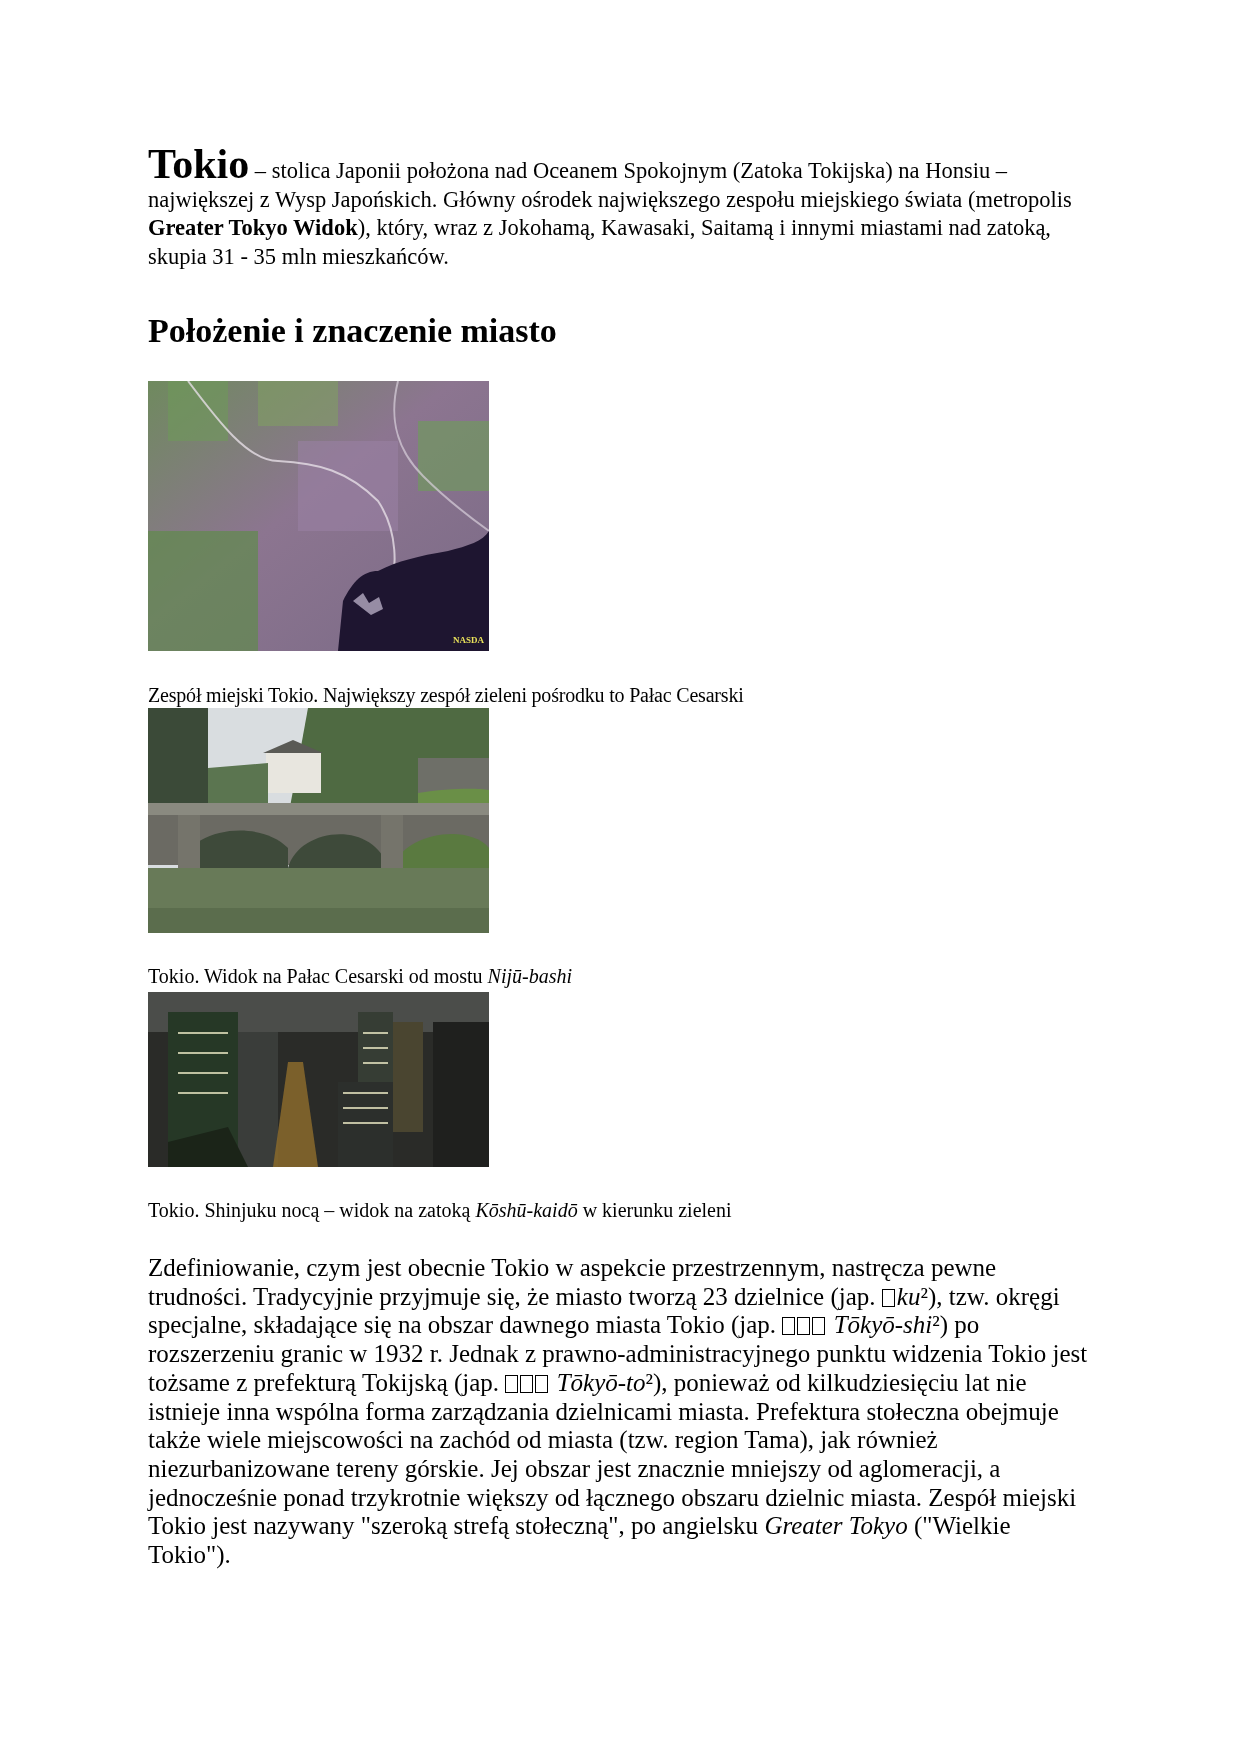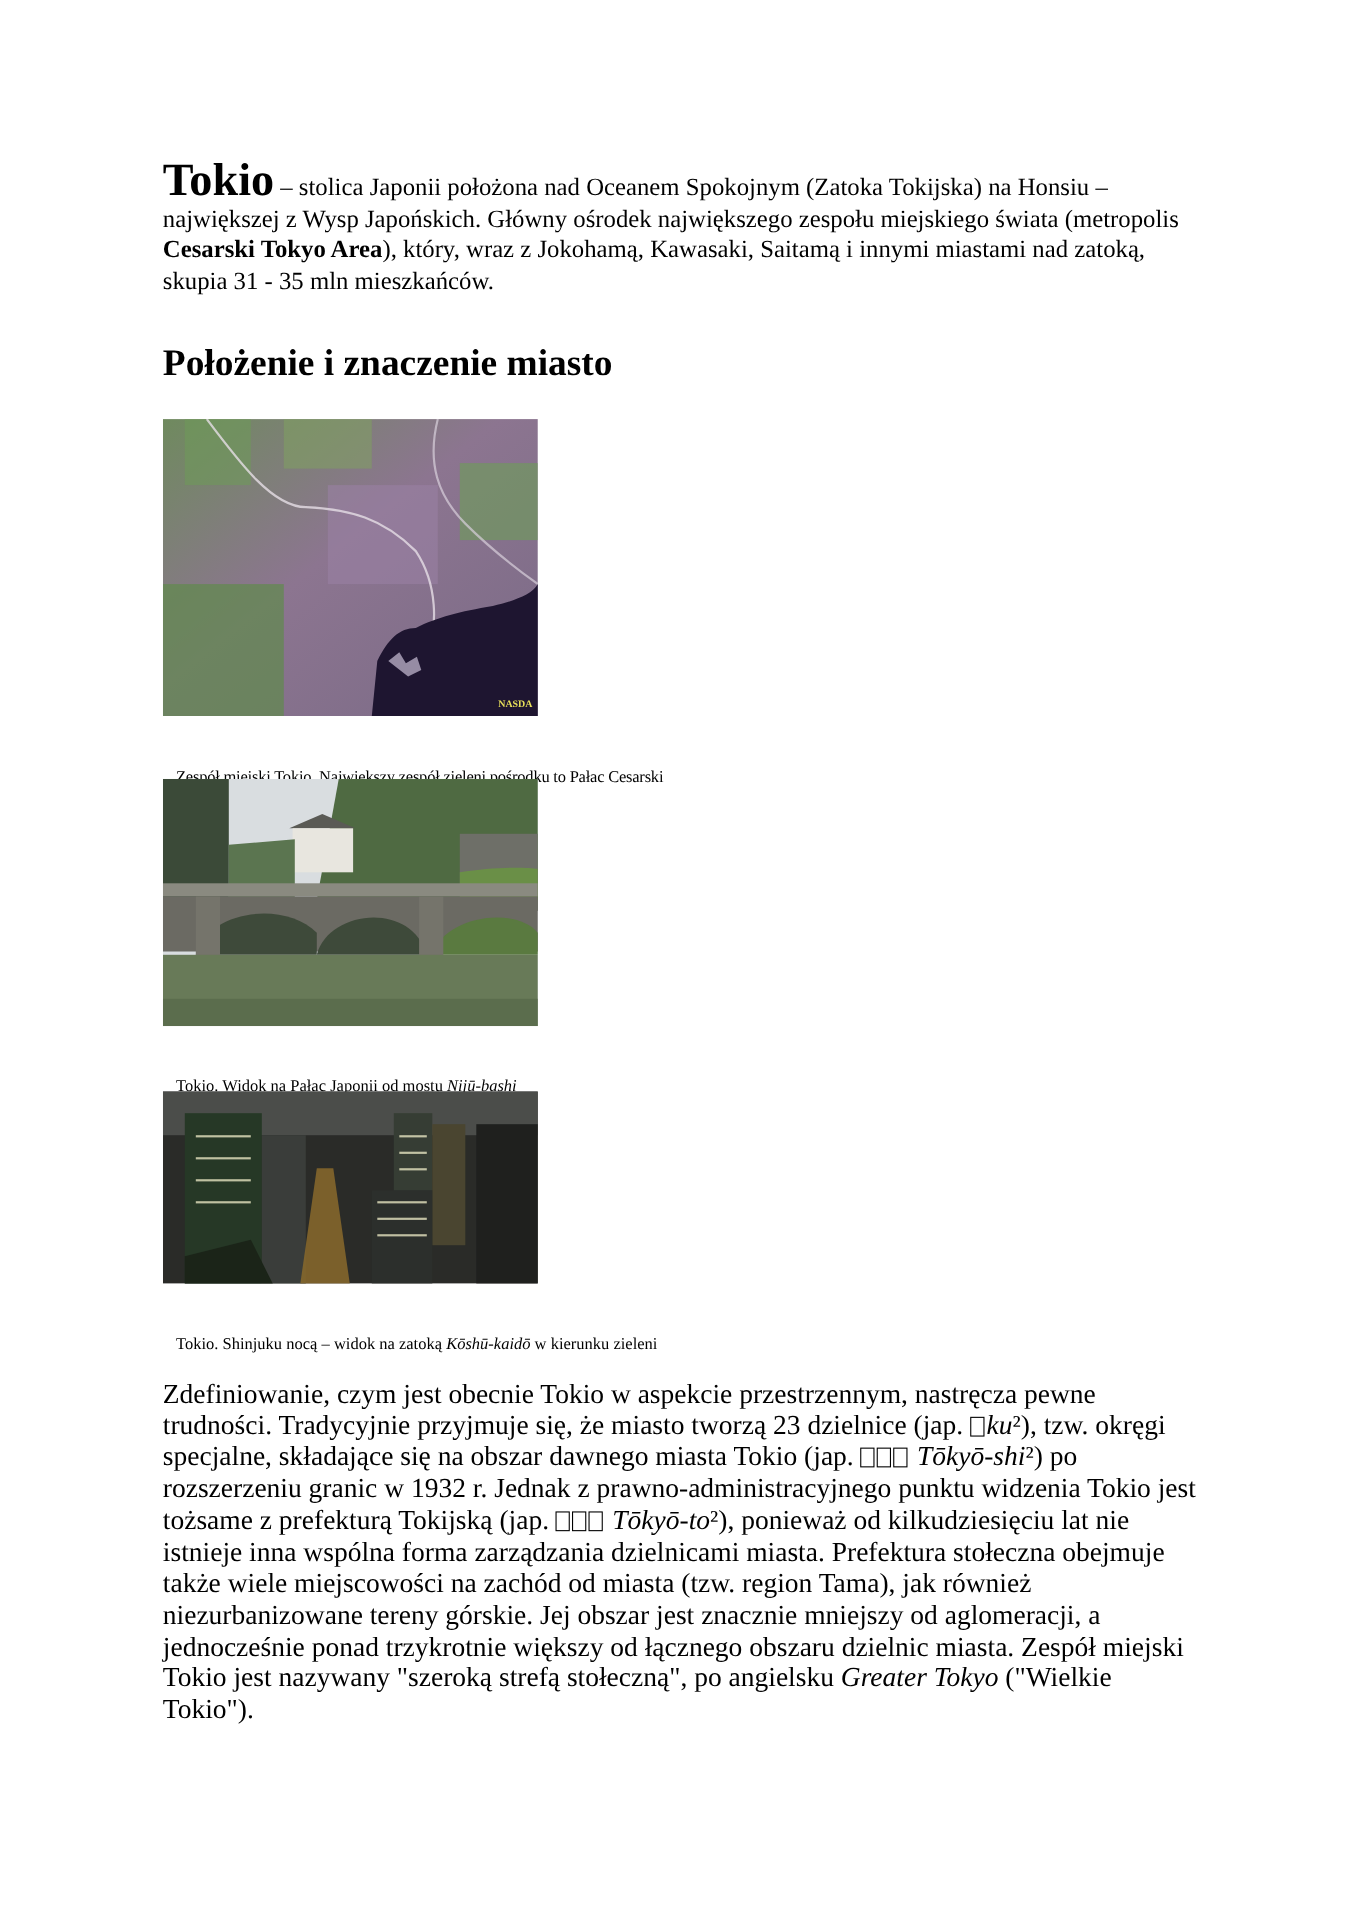--- a/index.html
+++ b/index.html
@@ -52,23 +52,23 @@
       width: 341px;
       overflow: hidden;
       text-align: center;
     }
     .fig1 { top: 381px; height: 270px; }
     .fig2 { top: 708px; height: 225px; }
     .fig3 { top: 992px; height: 175px; }
     .caption {
       position: absolute;
       left: 0;
-      font-size: 15px;
+      font-size: 20px;
       line-height: 28px;
-      margin: 12px;
+      margin: 0;
       white-space: nowrap;
     }
     .cap1 { top: 681px; letter-spacing: -0.2px; }
     .cap2 { top: 962px; }
     .cap3 { top: 1196px; }
     .body-para {
       position: absolute;
       left: 0;
       top: 1254px;
       width: 950px;
@@ -86,21 +86,21 @@
       box-sizing: border-box;
     }
     i { font-style: italic; }
     svg { display: block; }
   </style>
 </head>
 <body>
 
 <div class="page">
 
-  <p class="lead"><span class="title">Tokio</span><span> – stolica Japonii położona nad Oceanem Spokojnym (Zatoka Tokijska) na Honsiu – największej z Wysp Japońskich. Główny ośrodek największego zespołu miejskiego świata (metropolis </span><b>Cesarski Tokyo Area</b><span>), który, wraz z Jokohamą, Kawasaki, Saitamą i innymi miastami nad zatoką, skupia 31 - 35 mln mieszkańców.</span></p>
+  <p class="lead"><span class="title">Tokio</span><span> – stolica Japonii położona nad Oceanem Spokojnym (Zatoka Tokijska) na Honsiu – największej z Wysp Japońskich. Główny ośrodek największego zespołu miejskiego świata (metropolis </span><b>Greater Tokyo Widok</b><span>), który, wraz z Jokohamą, Kawasaki, Saitamą i innymi miastami nad zatoką, skupia 31 - 35 mln mieszkańców.</span></p>
 
   <h2>Położenie i znaczenie miasto</h2>
 
   <div class="figure fig1">
     <svg width="341" height="270" viewBox="0 0 341 270">
       <defs>
         <linearGradient id="g1" x1="0" y1="0" x2="1" y2="1">
           <stop offset="0" stop-color="#6f8a5e"></stop>
           <stop offset="0.45" stop-color="#8c7590"></stop>
           <stop offset="1" stop-color="#7a6a86"></stop>
@@ -135,21 +135,21 @@
       <rect x="0" y="107" width="341" height="50" fill="#6b6a63"></rect>
       <path d="M30 160 C40 120 110 110 140 140 L140 160 Z" fill="#3e4a3a"></path>
       <path d="M140 160 C150 120 225 110 240 160 Z" fill="#3e4a3a"></path>
       <path d="M245 160 C255 125 320 115 341 140 L341 160 Z" fill="#5a7a40"></path>
       <rect x="30" y="107" width="22" height="70" fill="#75746b"></rect>
       <rect x="233" y="107" width="22" height="70" fill="#75746b"></rect>
       <rect x="0" y="160" width="341" height="65" fill="#687a58"></rect>
       <rect x="0" y="200" width="341" height="25" fill="#576a4b" opacity="0.8"></rect>
     </svg>
   </div>
-  <p class="caption cap2"><span>Tokio. Widok na Pałac Japonii od mostu </span><i>Nijū-bashi</i></p>
+  <p class="caption cap2"><span>Tokio. Widok na Pałac Cesarski od mostu </span><i>Nijū-bashi</i></p>
 
   <div class="figure fig3">
     <svg width="341" height="175" viewBox="0 0 341 175">
       <rect width="341" height="175" fill="#2a2b28"></rect>
       <rect x="0" y="0" width="341" height="40" fill="#4b4d4a"></rect>
       <rect x="20" y="20" width="70" height="155" fill="#263826"></rect>
       <rect x="90" y="40" width="40" height="135" fill="#3a3d3a"></rect>
       <rect x="210" y="20" width="35" height="120" fill="#363d34"></rect>
       <rect x="245" y="30" width="30" height="110" fill="#4a4530"></rect>
       <rect x="285" y="30" width="56" height="145" fill="#1f201e"></rect>

